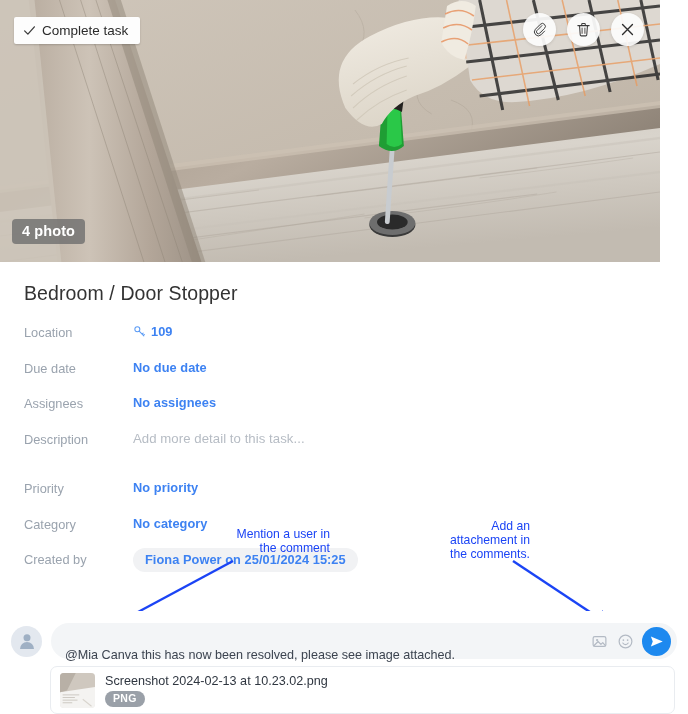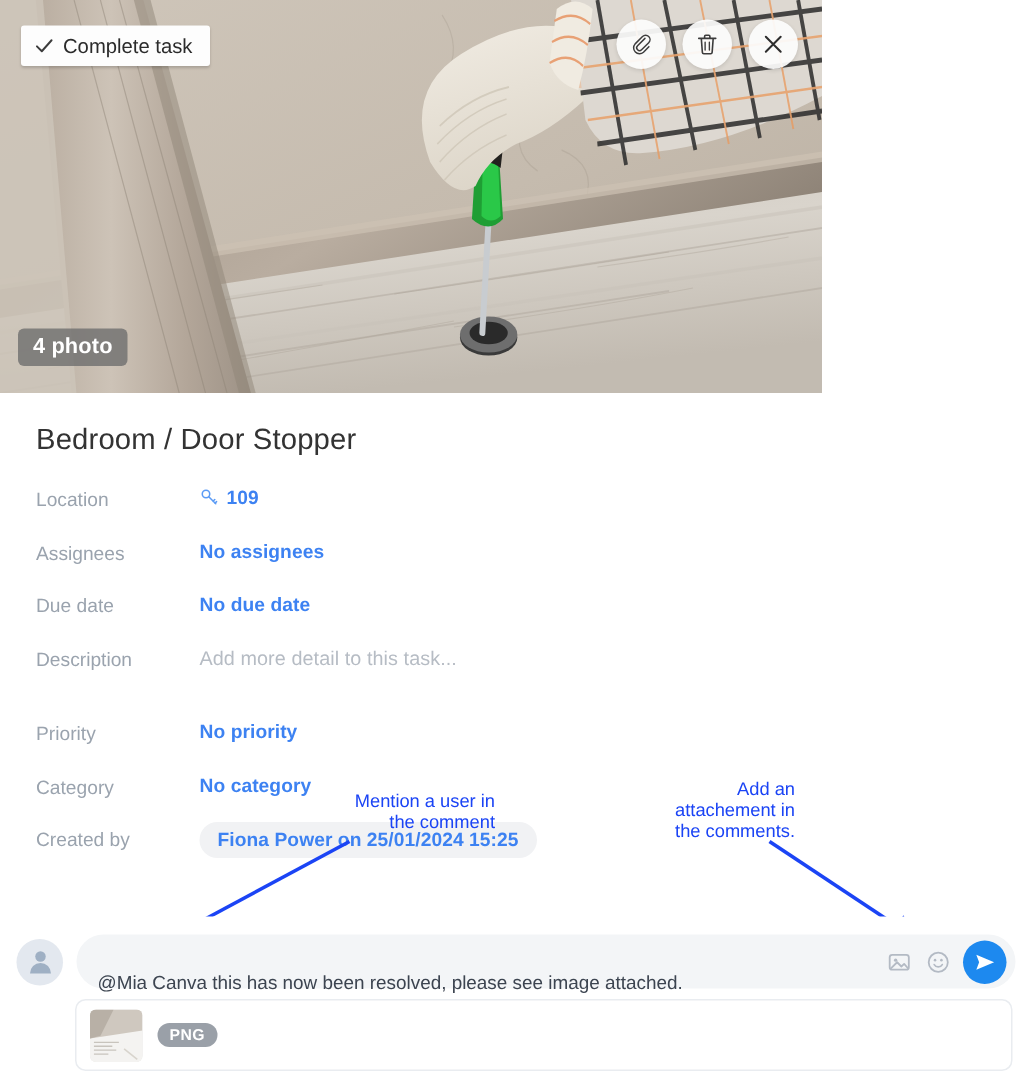--- a/index.html
+++ b/index.html
@@ -13,21 +13,21 @@
     position: relative;
     width: 688px; height: 714px;
     background: #fff;
     display: flex;
     flex-direction: column;
   }
 
   
   .hero {
     position: relative;
-    width: 548px;
+    width: 660px;
     height: 262px;
     overflow: hidden;
     flex: none;
     background: #bdb3a7;
   }
   .hero-svg { position: absolute; inset: 0; width: 100%; height: 100%; display: block; }
 
   .complete-btn {
     position: absolute;
     left: 14px; top: 17px;
@@ -399,27 +399,27 @@
       <div class="row-value loc-val">
         <svg class="key-ico" viewBox="0 0 24 24">
           <circle cx="8" cy="8" r="4.6" fill="none" stroke="#5b9bf5" stroke-width="1.9"></circle>
           <path d="M11.4 11.4 L20 20 M16.6 17 L18.8 14.8 M19 19.4 L21 17.4" fill="none" stroke="#5b9bf5" stroke-width="1.9" stroke-linecap="round"></path>
         </svg>
         <span>109</span>
       </div>
     </div>
 
     <div class="row">
+      <div class="row-label">Due date</div>
+      <div class="row-value">No due date</div>
+    </div>
+
+    <div class="row">
       <div class="row-label">Assignees</div>
       <div class="row-value">No assignees</div>
-    </div>
-
-    <div class="row">
-      <div class="row-label">Due date</div>
-      <div class="row-value">No due date</div>
     </div>
 
     <div class="row">
       <div class="row-label">Description</div>
       <div class="row-value placeholder">Add more detail to this task...</div>
     </div>
 
     <div class="row" style="margin-top:14px">
       <div class="row-label">Priority</div>
       <div class="row-value">No priority</div>
@@ -494,18 +494,19 @@
           <g stroke="#c8c4bd" stroke-width="1">
             <path d="M3 25 H22"></path>
               <path d="M3 28 H17"></path>
               <path d="M3 31 H20"></path>
               <path d="M3 34 H14"></path>
           </g>
           <path d="M26 30 L36 38" stroke="#d8d4cd" stroke-width="1.2" fill="none"></path>
         </svg>
       </div>
       <div class="att-meta">
+        <div class="att-name">Screenshot 2024-02-13 at 10.23.02.png</div>
         <div class="att-type">PNG</div>
       </div>
     </div>
   </div>
 
 </div>
 
 </body></html>

